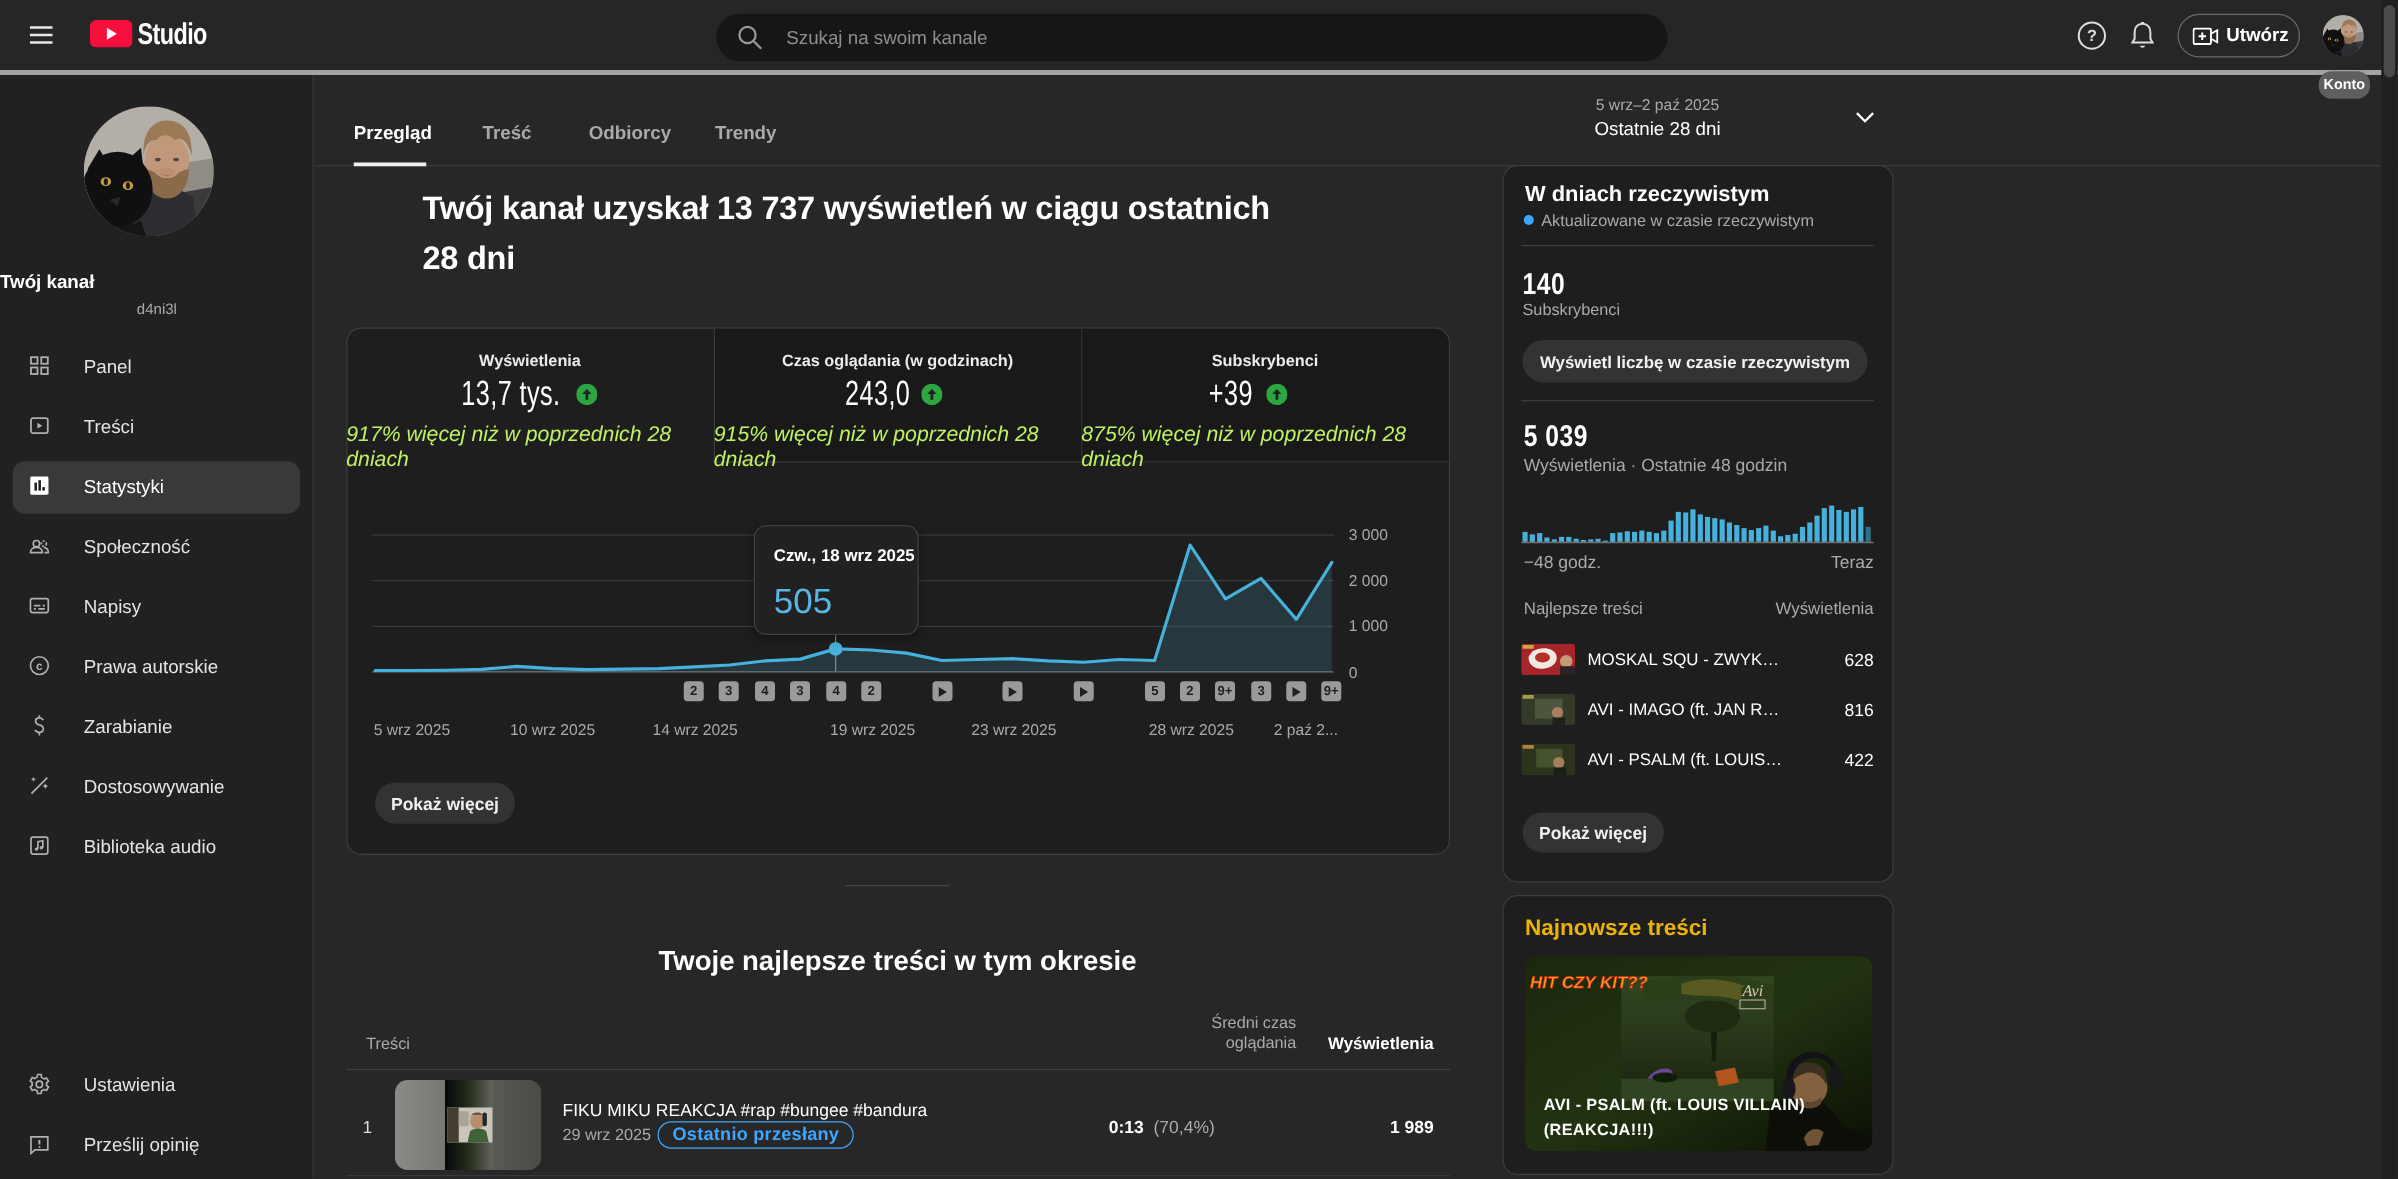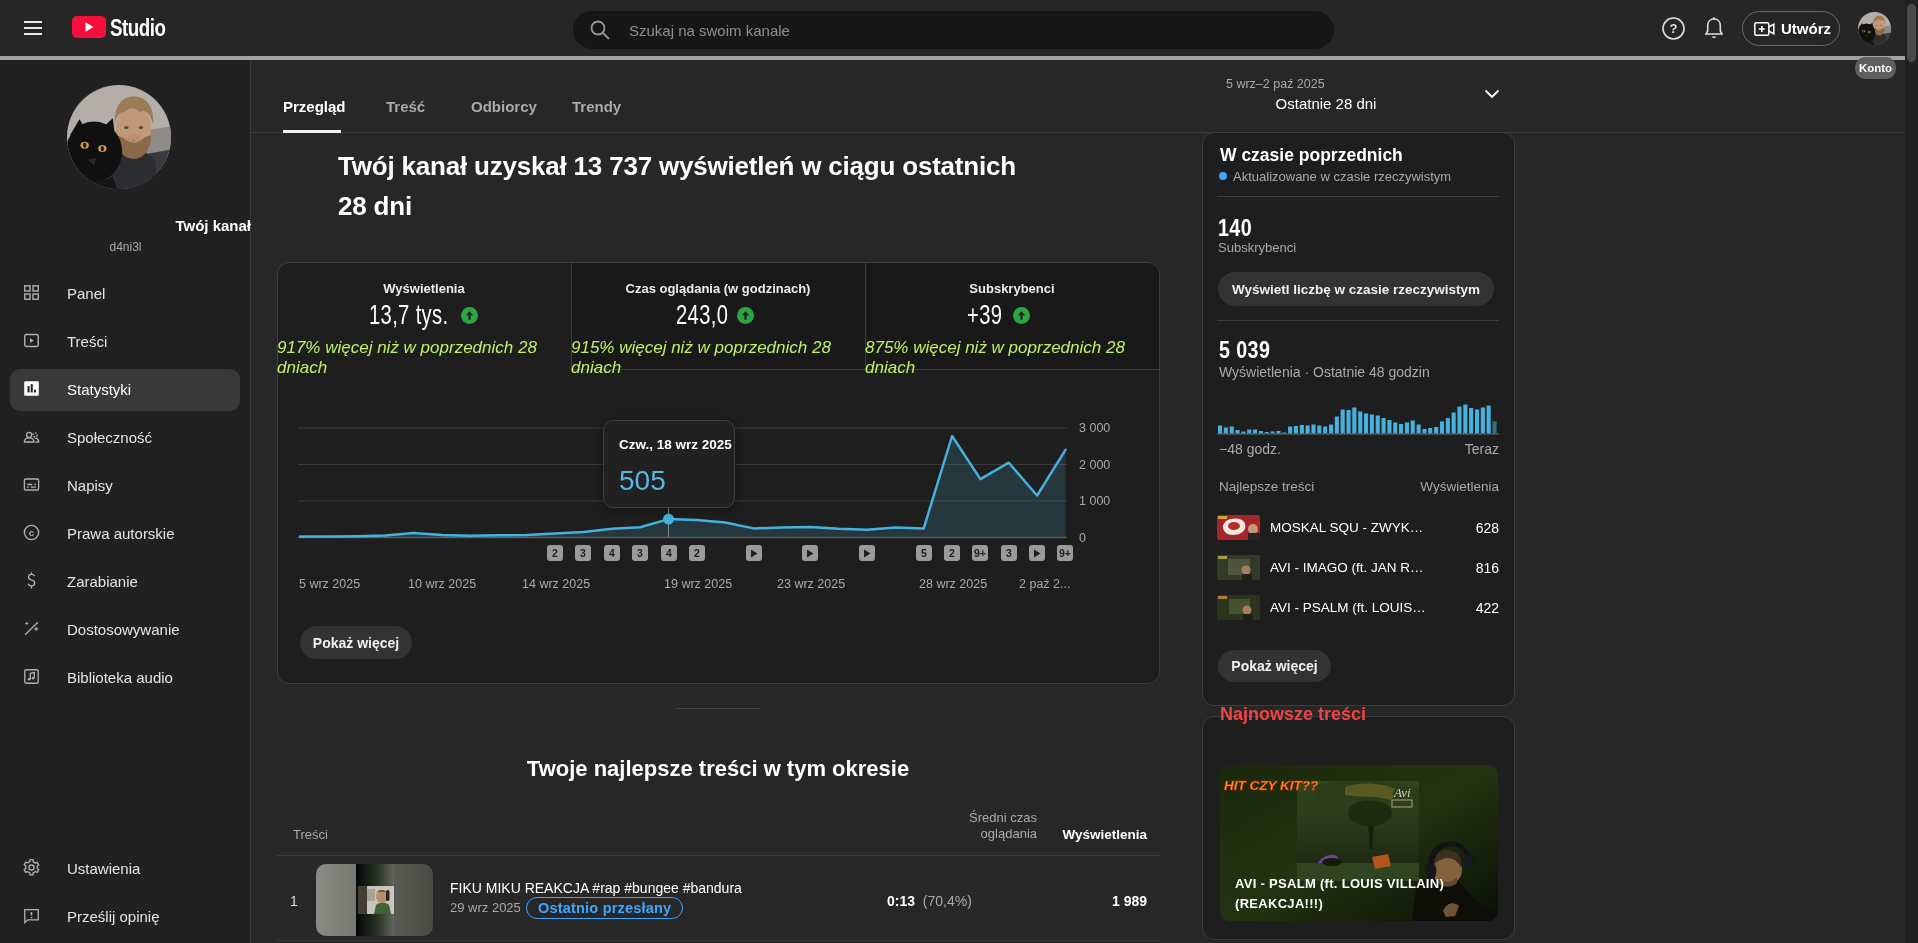--- a/index.html
+++ b/index.html
@@ -65,21 +65,21 @@
       <use href="#avatar"></use>
     </svg>
 </div>
 
 <div class="abs ctr" style="left:1855px;top:57px;width:41px;height:22px;background:#5f5f5f;border-radius:10px;color:#fff;font-size:11.5px;font-weight:bold;z-index:6">Konto</div>
 
 <div class="abs" id="sidebar" style="left:0;top:60px;width:251px;height:883px;background:#212121;border-right:1px solid #393939">
   <svg class="abs" style="left:67px;top:25px" width="104" height="104" viewBox="0 0 100 100">
       <use href="#avatar"></use>
     </svg>
-  <div class="abs" style="left:0;top:157px;width:251px;text-align:right;color:#fff;font-size:15px;font-weight:bold">Twój kanał</div>
+  <div class="abs" style="left:0;top:157px;width:251px;text-align:left;color:#fff;font-size:15px;font-weight:bold">Twój kanał</div>
   <div class="abs" style="left:0;top:180px;width:251px;text-align:center;color:#aaa;font-size:12px">d4ni3l</div>
 
   <div class="abs" style="left:10px;top:309px;width:230px;height:42px;background:#393939;border-radius:10px"></div>
 
   <div class="abs mlabel" style="top:225px">Panel</div>
   <div class="abs mlabel" style="top:273px">Treści</div>
   <div class="abs mlabel" style="top:321px;color:#fff">Statystyki</div>
   <div class="abs mlabel" style="top:369px">Społeczność</div>
   <div class="abs mlabel" style="top:417px">Napisy</div>
   <div class="abs mlabel" style="top:465px">Prawa autorskie</div>
@@ -143,21 +143,21 @@
     <path d="M12 7.5 L12 12 M12 14 L12 15.5" stroke-width="2"></path>
   </svg>
 </div>
 
 <div class="abs" style="left:251px;top:60px;width:1667px;height:73px;border-bottom:1px solid #3a3a3a">
   <div class="abs" style="left:32px;top:38px;font-size:15px;font-weight:bold;color:#fff">Przegląd</div>
   <div class="abs" style="left:32px;top:70px;width:58px;height:3px;background:#f1f1f1"></div>
   <div class="abs" style="left:135px;top:38px;font-size:15px;font-weight:bold;color:#aaa">Treść</div>
   <div class="abs" style="left:220px;top:38px;font-size:15px;font-weight:bold;color:#aaa">Odbiorcy</div>
   <div class="abs" style="left:321px;top:38px;font-size:15px;font-weight:bold;color:#aaa">Trendy</div>
-  <div class="abs" style="left:975px;top:17px;width:200px;text-align:left;font-size:12.5px;color:#aaa">5 wrz–2 paź 2025</div>
+  <div class="abs" style="left:975px;top:17px;width:200px;text-align:center;font-size:12.5px;color:#aaa">5 wrz–2 paź 2025</div>
   <div class="abs" style="left:975px;top:35px;width:200px;text-align:center;font-size:15px;color:#fff">Ostatnie 28 dni</div>
   <svg class="abs" style="left:1233px;top:29px" width="16" height="10" viewBox="0 0 16 10" fill="none" stroke="#fff" stroke-width="1.8">
       <path d="M1.5 1.5 L8 8 L14.5 1.5"></path>
     </svg>
 </div>
 
 <div class="abs" style="left:338px;top:146px;width:760px;text-align:left;color:#fff;font-size:26px;font-weight:bold;line-height:40px;letter-spacing:-0.2px">Twój kanał uzyskał 13 737 wyświetleń w ciągu ostatnich<br>28 dni</div>
 
 <div class="card" id="maincard" style="left:277px;top:262px;width:883px;height:422px"></div>
 
@@ -378,21 +378,21 @@
   <div class="abs" style="left:450px;top:880px;font-size:14px;color:#fff">FIKU MIKU REAKCJA #rap #bungee #bandura</div>
   <div class="abs grey" style="left:450px;top:900px;font-size:13px">29 wrz 2025</div>
   <div class="abs" style="left:526px;top:897px;height:22px;padding:0 11px;border:1.5px solid #3ea6ff;border-radius:12px;color:#3ea6ff;font-size:14.5px;font-weight:bold;letter-spacing:0.2px;display:flex;align-items:center">Ostatnio przesłany</div>
   <div class="abs" style="left:887px;top:893px;width:150px;text-align:left;font-size:14px;color:#fff"><b>0:13</b>&nbsp;&nbsp;<span class="grey">(70,4%)</span></div>
   <div class="abs" style="left:997px;top:893px;width:150px;text-align:right;font-size:14px;font-weight:bold;color:#fff">1 989</div>
   <div class="abs" style="left:277px;top:940px;width:883px;height:1px;background:#383838"></div>
 </div>
 
 <div class="card" id="rtcard" style="left:1202px;top:132px;width:313px;height:574px"></div>
 <div id="rtcontent" style="position:absolute;left:0;top:0;z-index:3">
-  <div class="abs" style="left:1220px;top:145px;font-size:17.5px;font-weight:bold;color:#fff">W czasie poprzednich</div>
+  <div class="abs" style="left:1220px;top:145px;font-size:17.5px;font-weight:bold;color:#fff">W dniach rzeczywistym</div>
   <div class="abs" style="left:1219px;top:172px;width:8px;height:8px;border-radius:50%;background:#3ea6ff"></div>
   <div class="abs grey" style="left:1233px;top:169px;font-size:13px">Aktualizowane w czasie rzeczywistym</div>
   <div class="abs" style="left:1217px;top:196px;width:282px;height:1px;background:#3d3d3d"></div>
   <div class="abs" style="left:1218px;top:214px;font-size:24px;font-weight:bold;color:#fff;transform:scaleX(0.82);transform-origin:left center;letter-spacing:0.5px">140</div>
   <div class="abs grey" style="left:1218px;top:240px;font-size:13px">Subskrybenci</div>
   <div class="pill" style="left:1218px;top:272px;width:276px;height:34px;border-radius:17px;font-size:13.5px">Wyświetl liczbę w czasie rzeczywistym</div>
   <div class="abs" style="left:1217px;top:320px;width:282px;height:1px;background:#3d3d3d"></div>
   <div class="abs" style="left:1219px;top:336px;font-size:24px;font-weight:bold;color:#fff;transform:scaleX(0.82);transform-origin:left center;letter-spacing:0.5px">5 039</div>
   <div class="abs grey" style="left:1219px;top:364px;font-size:14px">Wyświetlenia · Ostatnie 48 godzin</div>
   <div class="abs grey" style="left:1219px;top:441px;font-size:14px">−48 godz.</div>
@@ -428,21 +428,21 @@
     <rect x="26" y="19" width="10" height="6" fill="#1b2014"></rect>
     <rect x="1" y="1" width="9" height="3" fill="#d8913c" opacity="0.8"></rect>
   </svg>
   <div class="abs rtitle" style="top:600px">AVI - PSALM (ft. LOUIS VILLAIN)</div>
   <div class="abs" style="left:1429px;top:600px;width:70px;text-align:right;font-size:14px;color:#fff">422</div>
   <div class="pill" style="left:1218px;top:650px;width:113px;height:32px;border-radius:16px">Pokaż więcej</div>
 </div>
 
 <div class="card" id="latestcard" style="left:1202px;top:716px;width:313px;height:224px"></div>
 <div id="latestcontent" style="position:absolute;left:0;top:0;z-index:3">
-  <div class="abs" style="left:1220px;top:704px;font-size:18px;font-weight:bold;color:#ef4444">Najnowsze treści</div>
+  <div class="abs" style="left:1220px;top:732px;font-size:18px;font-weight:bold;color:#eab308">Najnowsze treści</div>
   <svg class="abs" style="left:1220px;top:765px;border-radius:10px" width="278" height="156" viewBox="0 0 278 156">
     <defs>
       <linearGradient id="lt1" x1="0" y1="0" x2="1" y2="1">
         <stop offset="0" stop-color="#1a280c"></stop>
           <stop offset="0.5" stop-color="#223311"></stop>
           <stop offset="1" stop-color="#0a1005"></stop>
       </linearGradient>
       <linearGradient id="lt2" x1="0" y1="0" x2="0" y2="1">
         <stop offset="0" stop-color="#31461f"></stop>
           <stop offset="0.55" stop-color="#273619"></stop>

